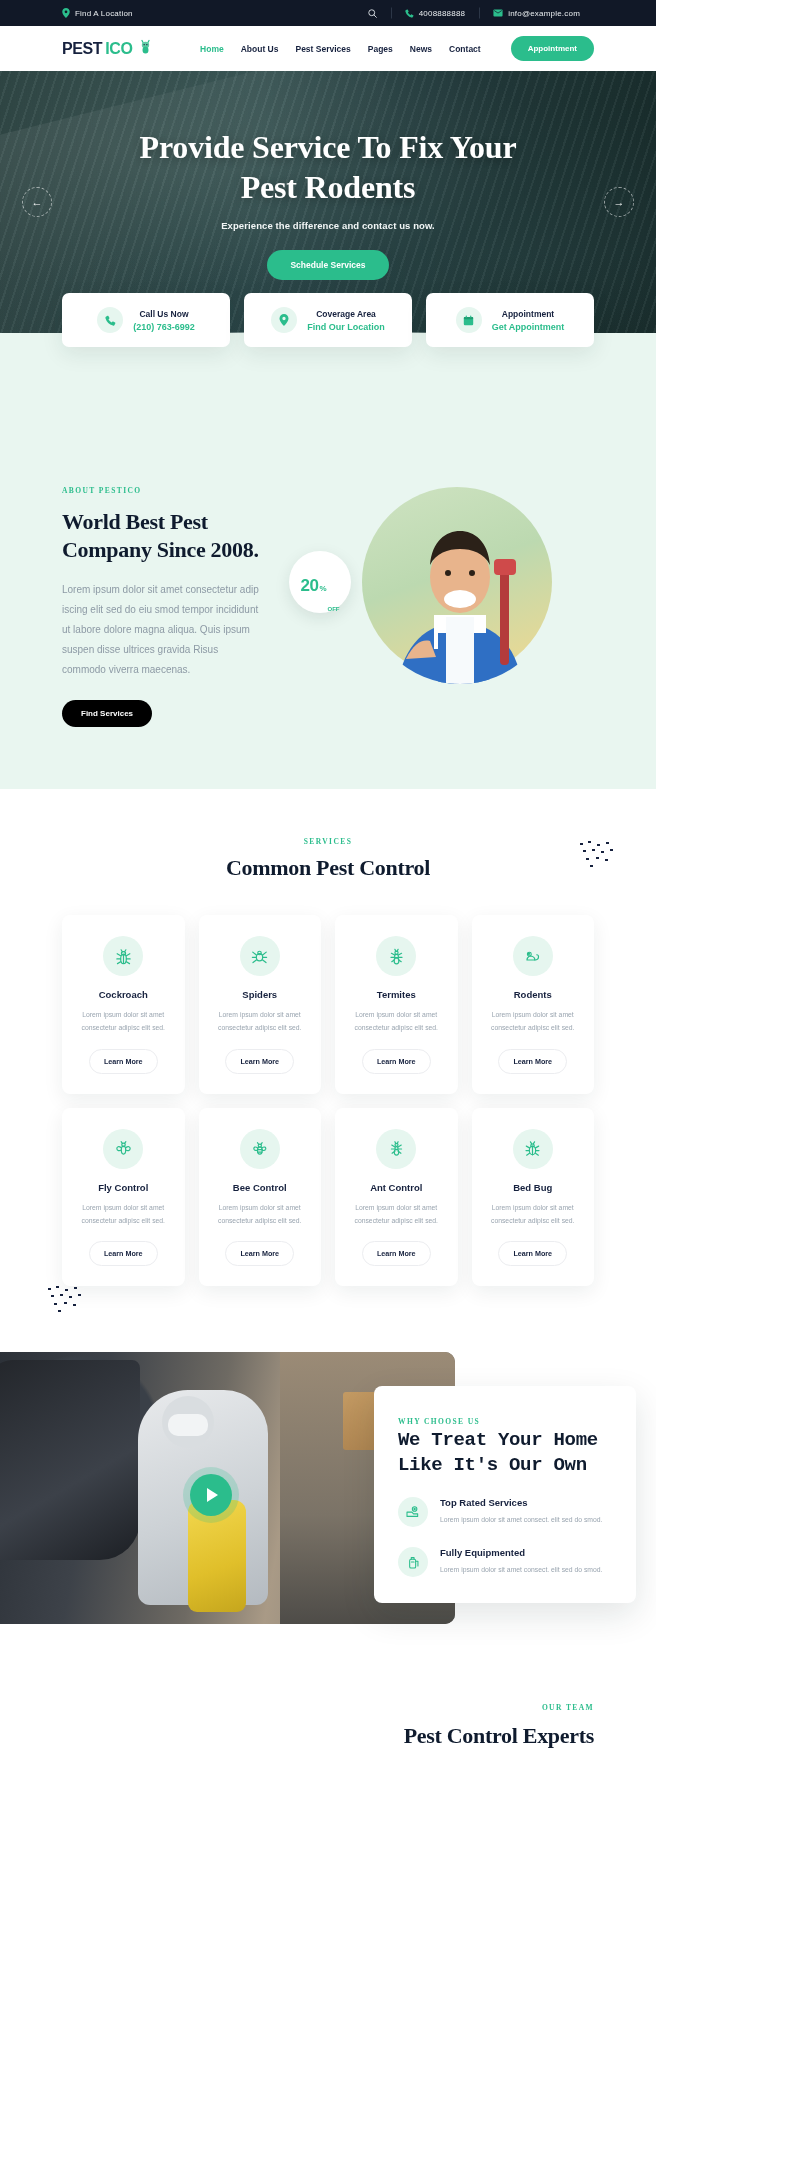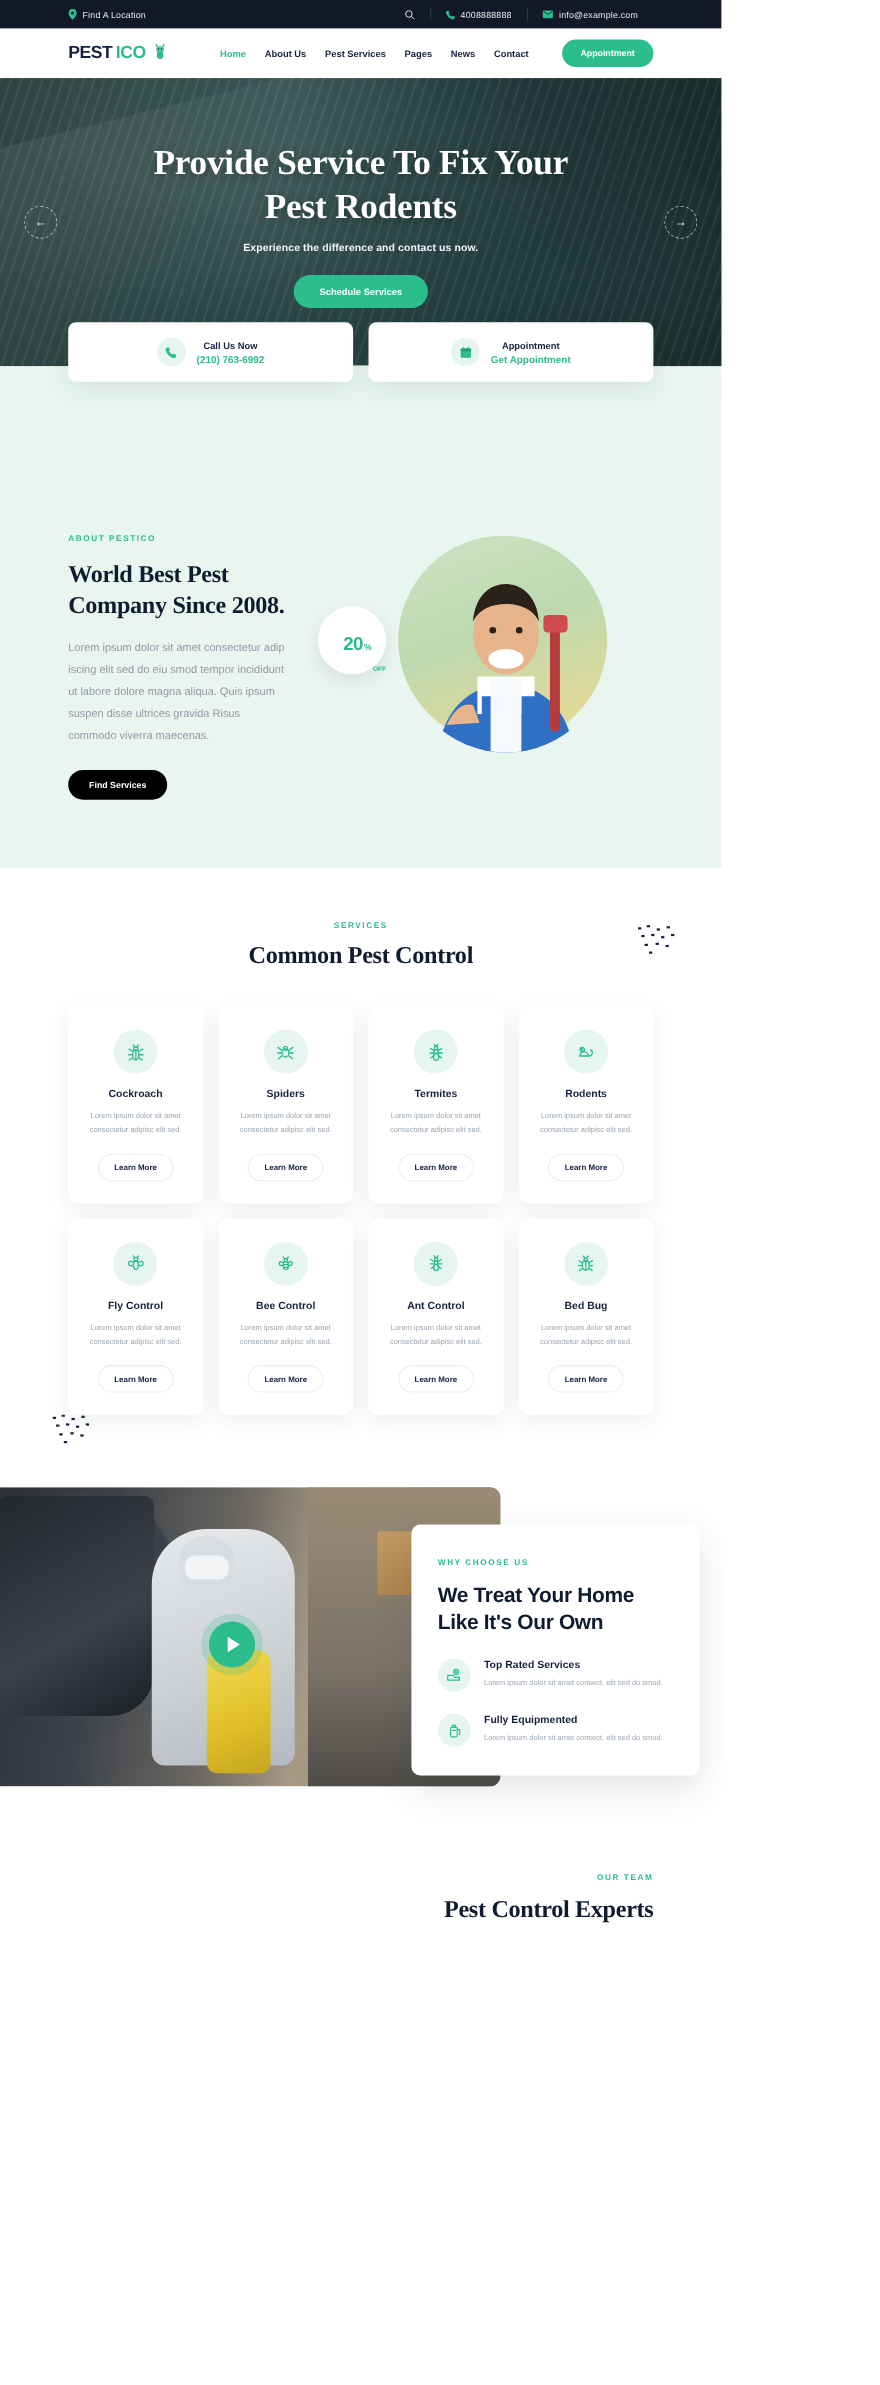--- a/index.html
+++ b/index.html
@@ -119,21 +119,21 @@
     width:26px; height:26px; border-radius:50%; background:#e6f6ef;
     display:flex; align-items:center; justify-content:center; flex:0 0 26px;
   }
   .icard .txt { text-align:center; }
   .icard .t1 { font-size:8.5px; font-weight:700; color:#16213e; }
   .icard .t2 { font-size:9px; font-weight:700; color:#2bbd8c; margin-top:3px; }
 
   
   .about { background:#e9f6f0; padding:34px 62px 60px; display:flex; position:relative; }
   .about-left { width:215px; }
-  .eyebrow { color:#2bbd8c; font-size:7.5px; font-weight:800; letter-spacing:1.4px; }
+  .eyebrow { color:#2bbd8c; font-size:7.5px; font-weight:800; letter-spacing:1.4px;font-family:Liberation Serif, serif; }
   .about h2 {
     font-family:"Liberation Serif", serif; font-size:22px; line-height:1.28;
     font-weight:700; color:#0f1b2e; margin-top:11px; letter-spacing:-.3px;
   }
   .about p.body {
     font-size:10px; line-height:2.0; color:#8d9aa5; margin-top:16px; max-width:200px;
   }
   .find-btn {
     margin-top:20px; background:#000000; color:#fff; border:none;
     font-size:8px; font-weight:700; border-radius:16px; padding:9px 19px; cursor:pointer;
@@ -143,21 +143,21 @@
     position:absolute; right:42px; top:8px; width:190px; height:190px;
     border-radius:50%;
     background:linear-gradient(160deg,#cfe3c2 0%,#bcd9b0 45%,#f2d98f 100%);
   }
   .worker {
     position:absolute; right:48px; top:-6px; width:178px; height:230px;
   }
   .discount {
     position:absolute; left:12px; top:72px; width:62px; height:62px; border-radius:50%;
     background:#fff; box-shadow:0 5px 16px rgba(20,40,40,.1);
-    display:flex; align-items:baseline; justify-content:flex-end; gap:1px; z-index:5;
+    display:flex; align-items:baseline; justify-content:center; gap:1px; z-index:5;
     padding-top:25px;
   }
   .discount .big { font-size:17px; font-weight:800; color:#2bbd8c; letter-spacing:-.5px; }
   .discount .sm { font-size:8px; font-weight:800; color:#2bbd8c; }
   .discount .off { font-size:6px; font-weight:800; color:#2bbd8c; align-self:flex-end; margin-bottom:1px;}
 
   
   .services { background:#fff; padding:48px 62px 52px; position:relative; }
   .sec-head { text-align:center; }
   .sec-head .eyebrow { display:block; }
@@ -239,22 +239,22 @@
     width:0; height:0; border-left:11px solid #fff;
     border-top:7px solid transparent; border-bottom:7px solid transparent;
     margin-left:3px;
   }
   .why-panel {
     position:absolute; right:20px; top:34px; width:262px;
     background:#fff; border-radius:8px; padding:24px 24px 26px;
     box-shadow:0 12px 34px rgba(20,40,40,.12); z-index:7;
   }
   .why-panel h2 {
-    font-family:Liberation Sans, sans-serif; font-size:19px; line-height:1.3;
-    font-weight:700; color:#0f1b2e; margin-top:11px; letter-spacing:-.3px;
+    font-family:Liberation Mono, monospace; font-size:19px; line-height:1.3;
+    font-weight:700; color:#0f1b2e; letter-spacing:-.3px;
   }
   .feat { display:flex; gap:12px; margin-top:20px; }
   .feat .bubble {
     width:30px; height:30px; border-radius:50%; background:#e6f6ef; flex:0 0 30px;
     display:flex; align-items:center; justify-content:center;
   }
   .feat h4 { font-size:9.5px; font-weight:700; color:#16213e; }
   .feat p { font-size:6.8px; line-height:1.95; color:#9aa5b0; margin-top:5px; }
 
   
@@ -357,20 +357,31 @@
           <svg width="11" height="11" viewBox="0 0 14 14">
               <path d="M3.2.9 1.1 2.1c-.6.4-.8 1.2-.5 1.9A14 14 0 0 0 10 13.4c.7.3 1.5.1 1.9-.5l1.2-2.1c.2-.4.1-.9-.3-1.1l-2.4-1.3c-.4-.2-.9-.1-1.1.3l-.6.9A10.4 10.4 0 0 1 4.4 5.3l.9-.6c.4-.2.5-.7.3-1.1L4.3 1.2C4.1.8 3.6.7 3.2.9z" fill="#2bbd8c"></path>
             </svg>
         </span>
         <span class="txt">
           <span class="t1" style="display:block">Call Us Now</span>
           <span class="t2" style="display:block">(210) 763-6992</span>
         </span>
       </div>
 
+      <div class="icard">
+        <span class="bubble">
+          <svg width="10" height="12" viewBox="0 0 12 16">
+              <path d="M6 0C2.7 0 0 2.7 0 6c0 4.5 6 10 6 10s6-5.5 6-10c0-3.3-2.7-6-6-6zm0 8.2A2.2 2.2 0 1 1 6 3.8a2.2 2.2 0 0 1 0 4.4z" fill="#2bbd8c"></path>
+            </svg>
+        </span>
+        <span class="txt">
+          <span class="t1" style="display:block">Coverage Area</span>
+          <span class="t2" style="display:block">Find Our Location</span>
+        </span>
+      </div>
 
       <div class="icard">
         <span class="bubble">
           <svg width="11" height="11" viewBox="0 0 14 14">
               <rect x="1" y="2.4" width="12" height="10.6" rx="1.5" fill="#2bbd8c"></rect>
               <rect x="1" y="2.4" width="12" height="3" rx="1.5" fill="#1f9d72"></rect>
               <rect x="3.4" y="0.6" width="1.5" height="3" rx=".7" fill="#2bbd8c"></rect>
               <rect x="9.1" y="0.6" width="1.5" height="3" rx=".7" fill="#2bbd8c"></rect>
             </svg>
         </span>

